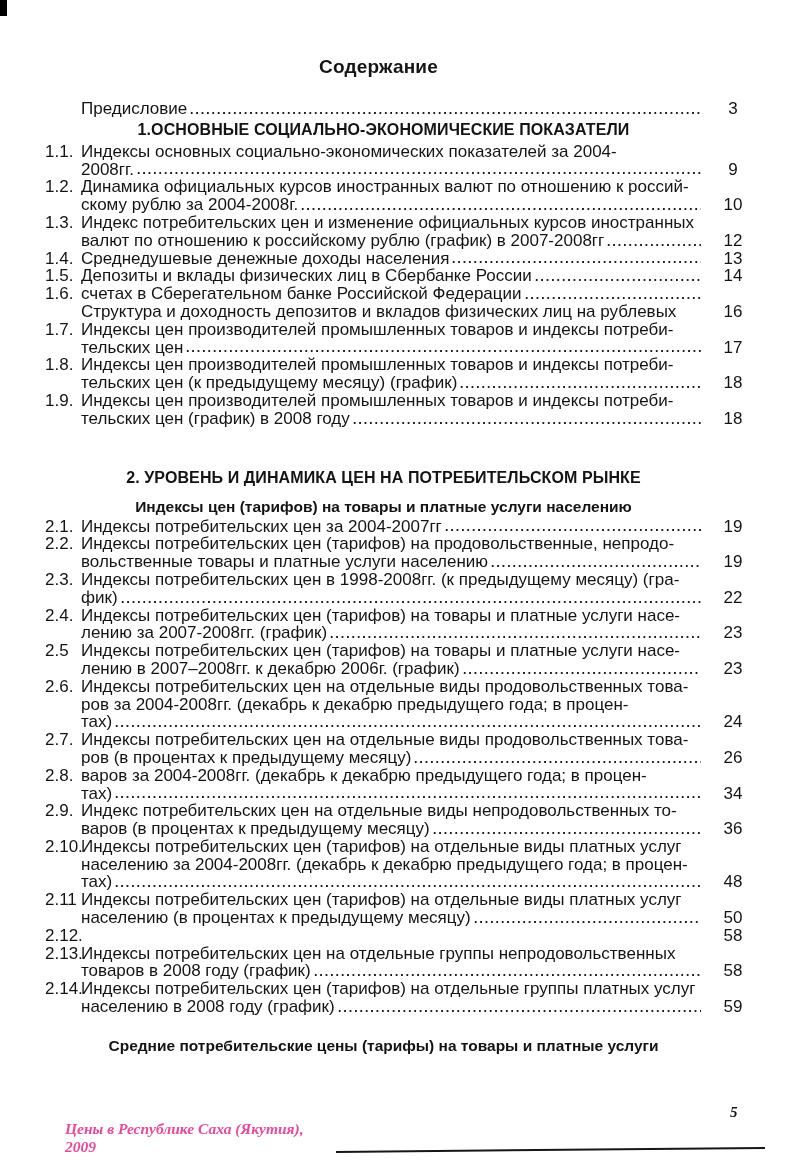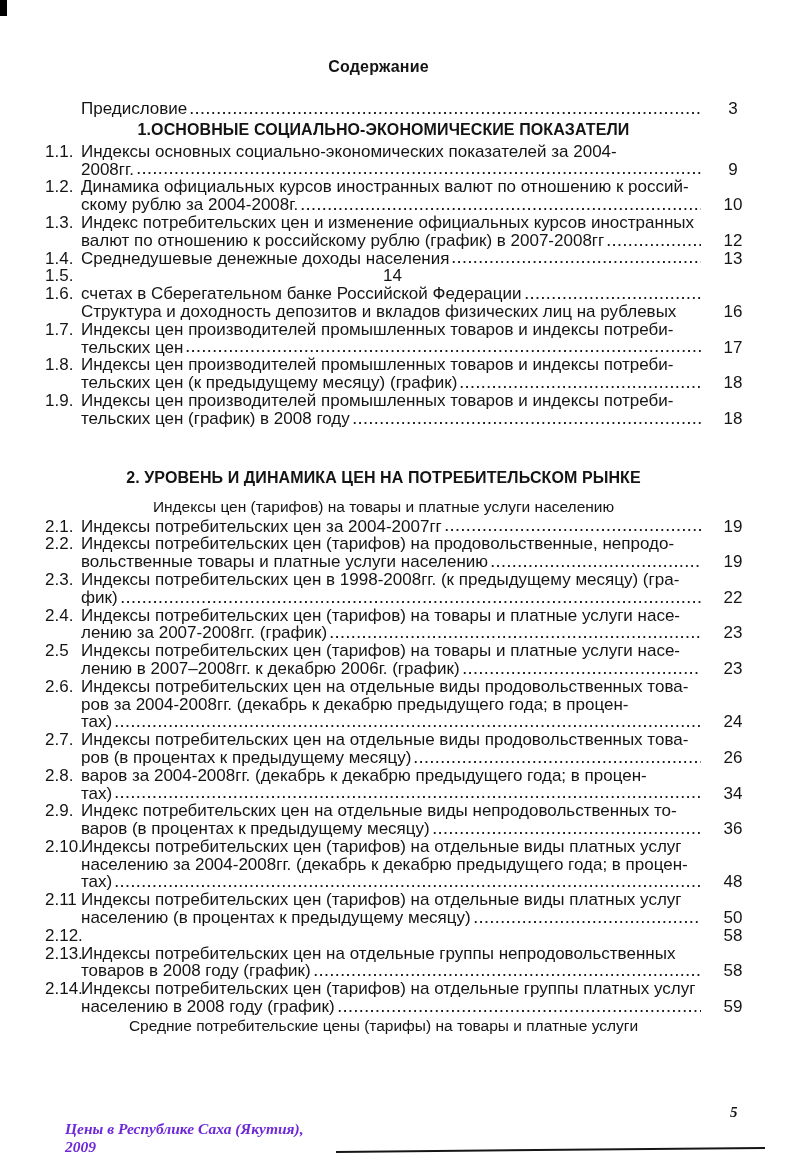--- a/index.html
+++ b/index.html
@@ -8,54 +8,54 @@
     width:806px;height:1162px;
     margin:0 auto;
     background:#ffffff;
     color:#141414;
     font-family:"Liberation Sans", sans-serif;
     overflow:hidden;
   }
   .corner-mark{position:absolute;left:0;top:0;width:7px;height:16px;background:#000;}
   .content{position:absolute;left:45px;top:56px;width:717px;}
   .doc-title{
-    font-weight:bold;font-size:16px;line-height:21px;
+    font-weight:bold;font-size:19px;line-height:21px;
     text-align:center;margin:0 50px 23px 0;letter-spacing:.2px;
   }
   .section-heading{
     font-weight:bold;font-size:16px;line-height:20px;
     text-align:center;margin:2px 40px 3px 0;letter-spacing:.1px;
   }
   .section-heading.h2{margin-top:40px;margin-bottom:9px;}
   .sub{
-    font-weight:normal;font-size:15.5px;line-height:19px;
+    font-weight:bold;font-size:15.5px;line-height:19px;
     text-align:center;margin:0 40px 2px 0;
   }
-  .sub.trailing{}
+  .sub.trailing{margin-top:20px;}
   .row{
     display:grid;grid-template-columns:36px 1fr 58px;
     font-size:17px;line-height:17.8px;align-items:start;
   }
   .num{white-space:nowrap;}
   .line{display:block;white-space:nowrap;}
   .lastline{display:flex;align-items:baseline;}
   .lastline .t{white-space:nowrap;}
   .leader{
     flex:1 1 auto;min-width:14px;align-self:stretch;
     background-image:radial-gradient(circle,#1c1c1c 1.05px,rgba(0,0,0,0) 1.3px);
     background-size:5.4px 4px;background-repeat:repeat-x;
     background-position:left bottom 3px;
     margin:0 3px 0 2px;
   }
   .pageno{align-self:end;text-align:center;}
   .footer{
     position:absolute;left:65px;top:1120px;width:700px;
     display:flex;align-items:flex-end;
     font-family:"Liberation Serif", serif;
-    font-style:italic;font-weight:bold;font-size:15.5px;color:#6d28d9;
+    font-style:italic;font-weight:bold;font-size:15.5px;color:#ec4899;
   }
   .footer-rule{
     display:inline-block;width:446px;height:0;
     border-top:2.2px solid #161616;
     transform:rotate(-0.55deg);transform-origin:left center;
     margin:0 0 3px 8px;
   }
   .footer-page{
     position:absolute;left:730px;top:1104px;
     font-family:"Liberation Serif", serif;
@@ -120,20 +120,26 @@
         <span class="lines">
           <span class="line lastline">
             <span class="t">Среднедушевые денежные доходы населения</span>
             <span class="leader"></span>
           </span>
         </span>
         <span class="pageno">13</span>
       </div>
       <div class="row">
         <span class="num">1.5.</span>
+        <span class="lines">
+          <span class="line lastline">
+            <span class="t">Депозиты и вклады физических лиц в Сбербанке России</span>
+            <span class="leader"></span>
+          </span>
+        </span>
         <span class="pageno">14</span>
       </div>
       <div class="row">
         <span class="num">1.6.</span>
         <span class="lines">
           <span class="line lastline">
             <span class="t">счетах в Сберегательном банке Российской Федерации</span>
             <span class="leader"></span>
           </span>
           <span class="line">Структура и доходность депозитов и вкладов физических лиц на рублевых</span>

